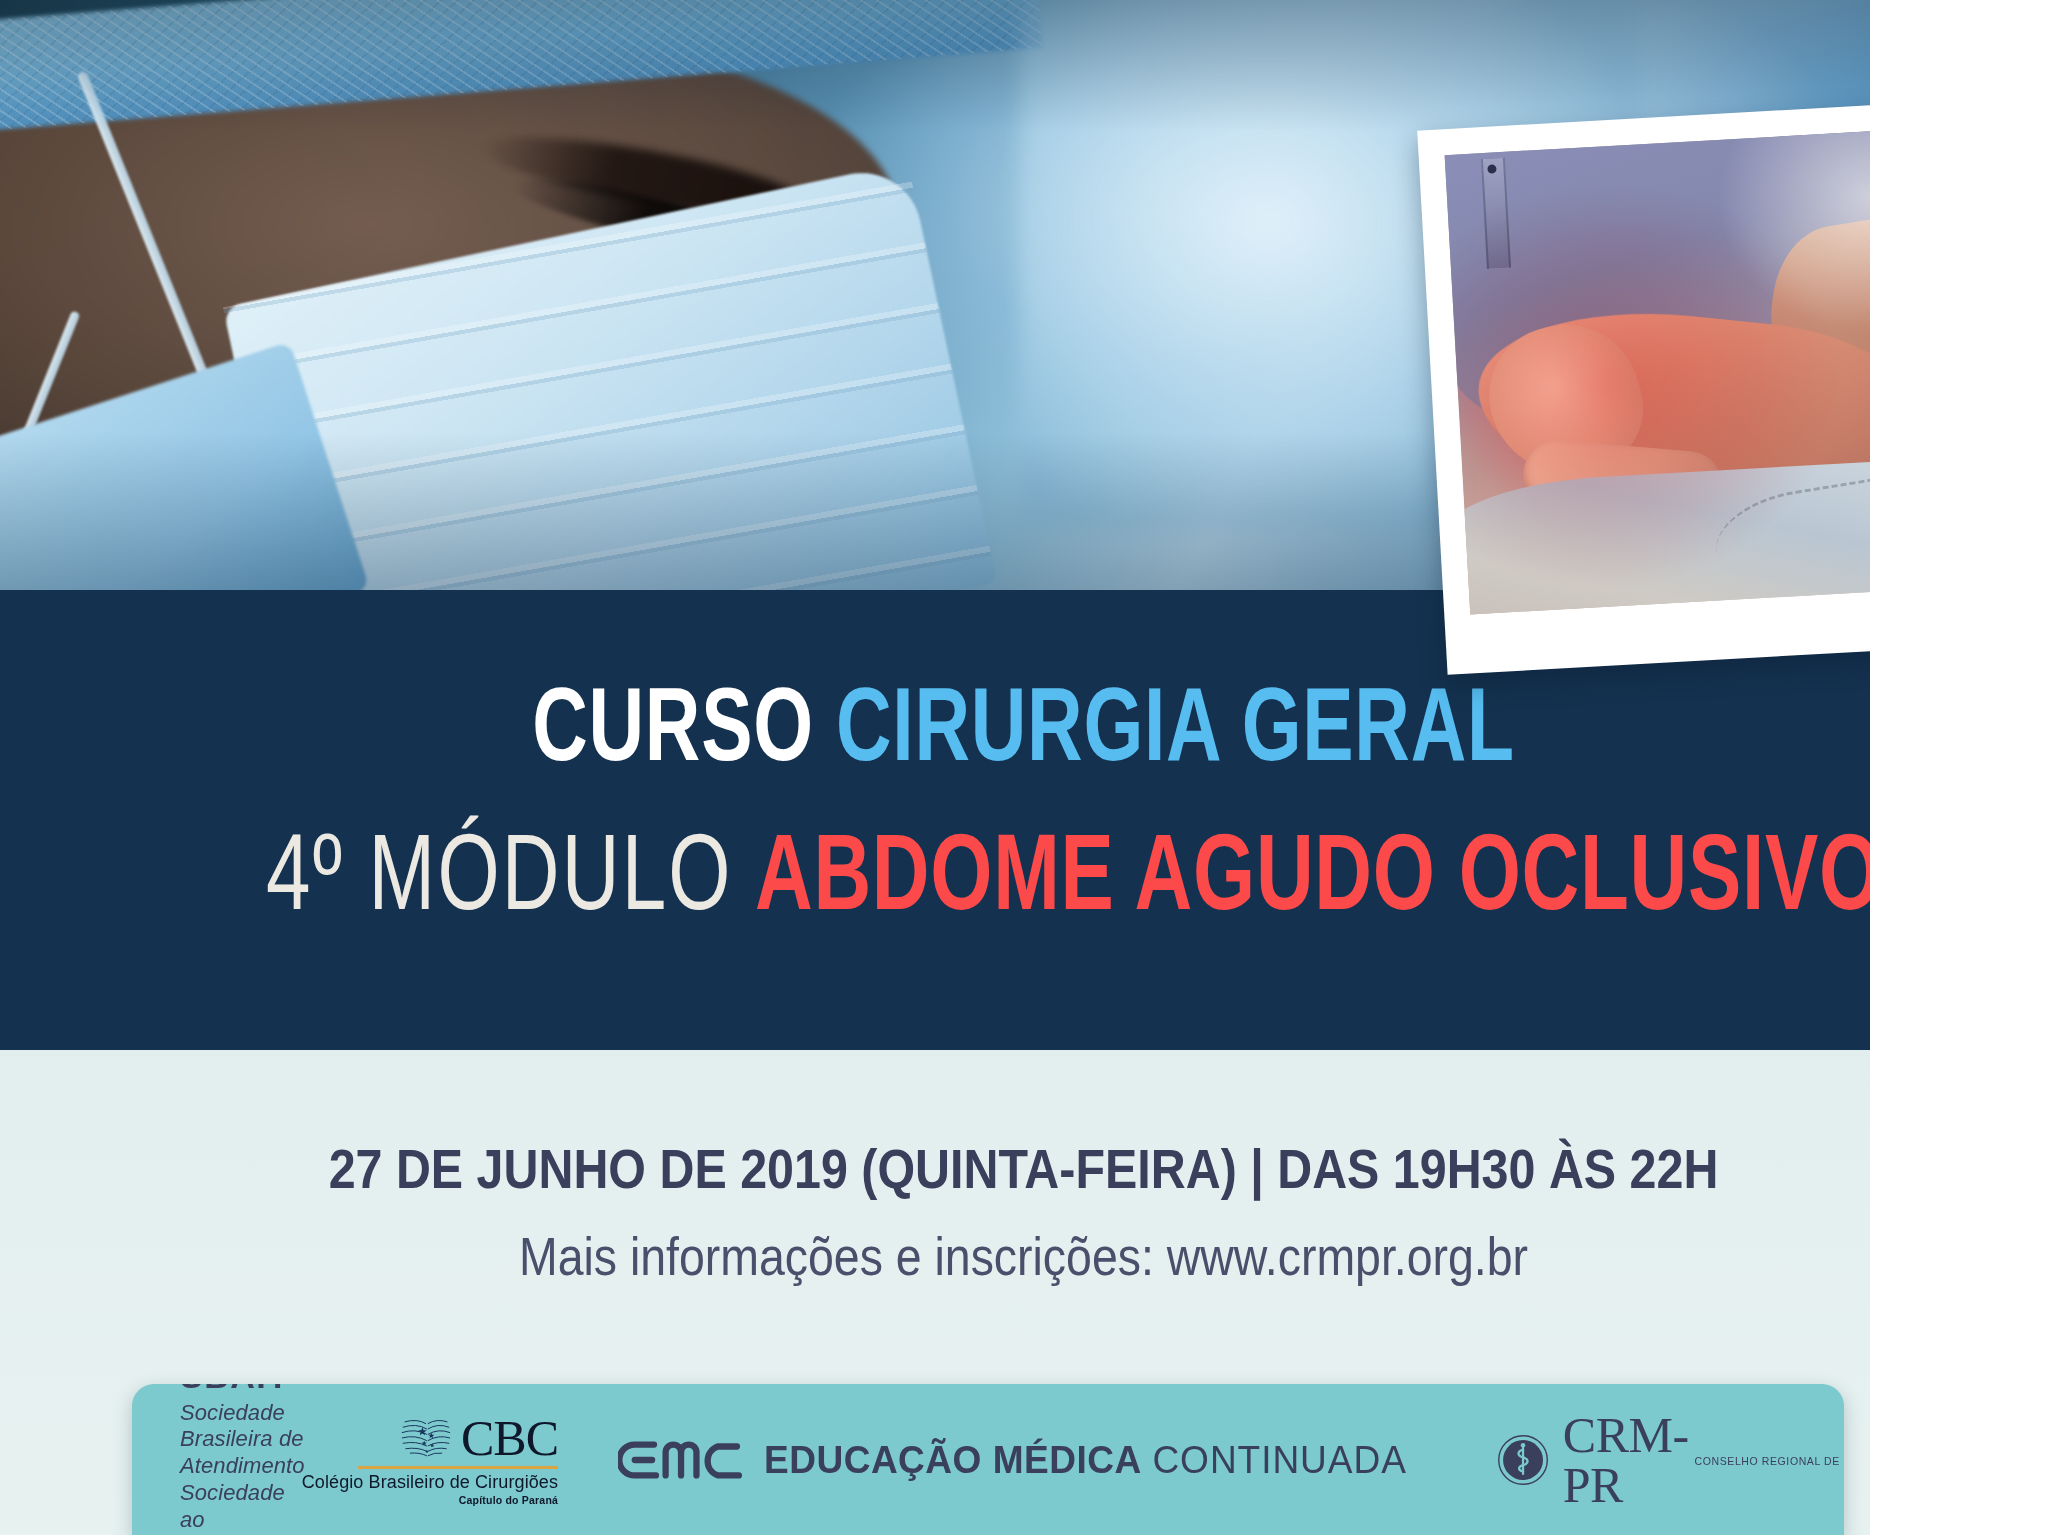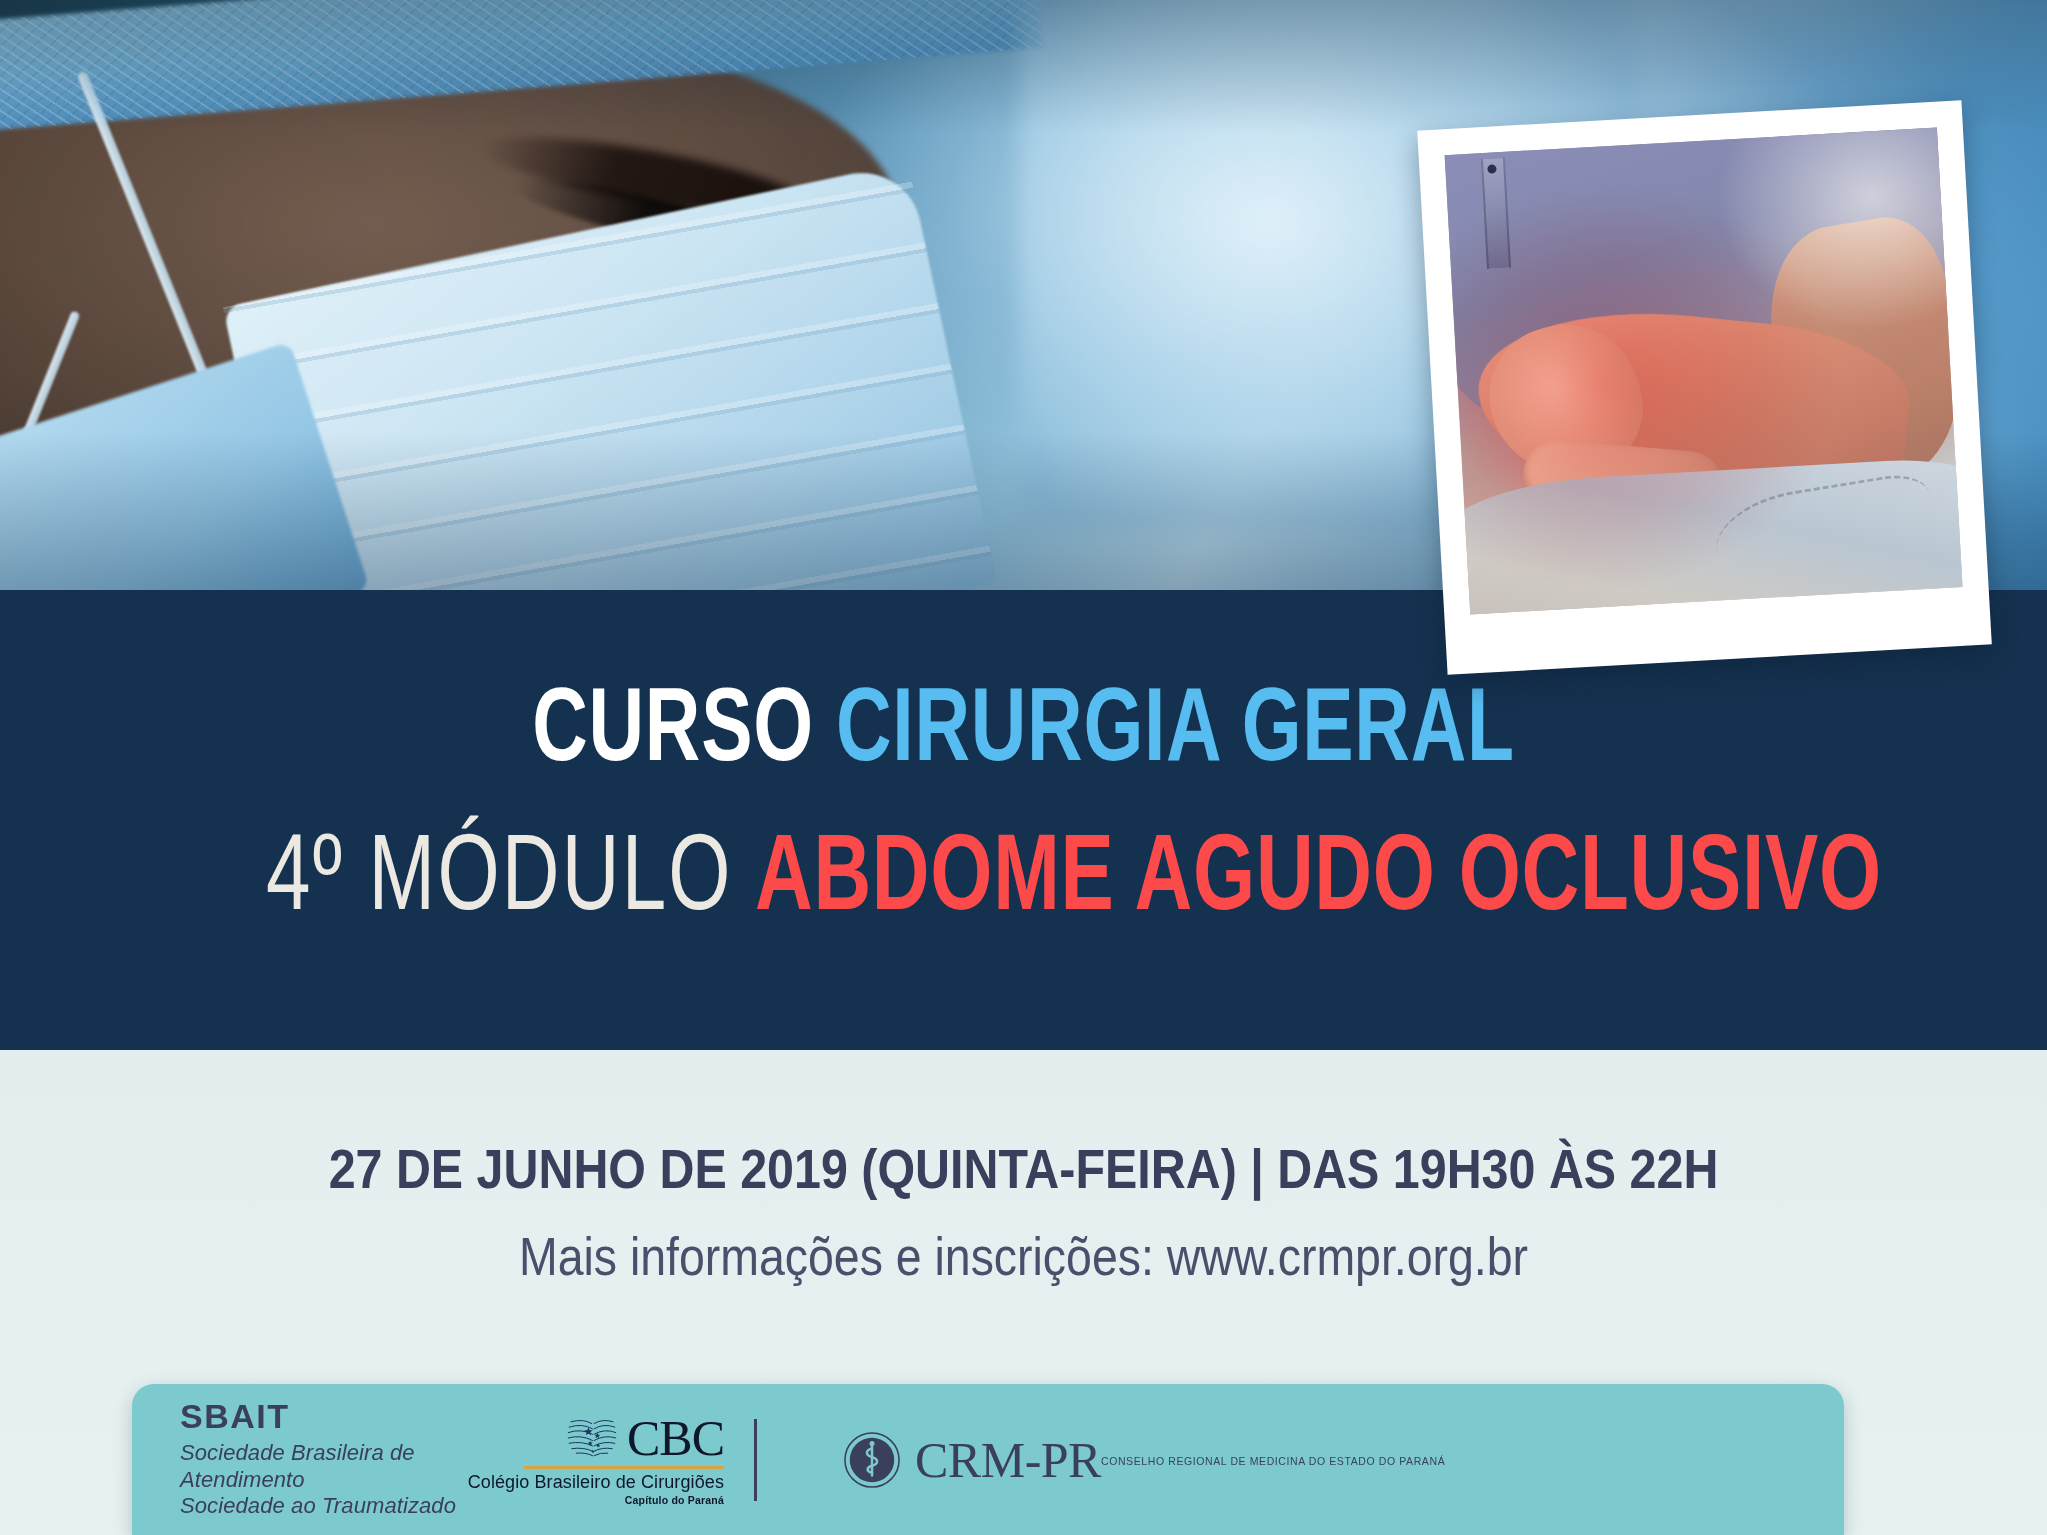--- a/index.html
+++ b/index.html
@@ -6,21 +6,21 @@
     margin: 0;
     padding: 0;
     background: #ffffff;
   }
   body {
     font-family: "Liberation Sans", sans-serif;
   }
 
   .poster {
     position: relative;
-    width: 2047px;
+    width: 1870px;
     height: 1535px;
     overflow: hidden;
     background: #e4f0ef;
   }
 
   
   .hero {
     position: absolute;
     left: 0; top: 0;
     width: 2047px;
@@ -565,20 +565,35 @@
         </svg>
         <div class="cbc-letters">CBC</div>
       </div>
       <div class="cbc-rule"></div>
       <div class="cbc-sub">Colégio Brasileiro de Cirurgiões</div>
       <div class="cbc-sub2">Capítulo do Paraná</div>
     </div>
 
     <div class="divider"></div>
 
+    <div class="logo-emc">
+      <svg class="emc-mark" viewBox="0 0 130 56">
+        <g fill="none" stroke="#3a3f5c" stroke-width="6.5" stroke-linecap="round">
+          <path d="M36 12 H16 A16 16 0 0 0 16 44 H38"></path>
+          <path d="M16 28 H34"></path>
+          <path d="M48 44 V20 A8 8 0 0 1 64 20 V44"></path>
+          <path d="M64 20 A8 8 0 0 1 80 20 V44"></path>
+          <path d="M122 14 H102 A16 16 0 0 0 102 44 H124"></path>
+        </g>
+      </svg>
+      <div class="emc-text">
+        <span class="emc-bold">EDUCAÇÃO MÉDICA</span>
+        <span class="emc-light">CONTINUADA</span>
+      </div>
+    </div>
 
     <div class="logo-crm">
       <svg class="crm-mark" viewBox="0 0 60 60">
         <circle cx="30" cy="30" r="28" fill="none" stroke="#3a3f5c" stroke-width="1.6"></circle>
         <circle cx="30" cy="30" r="23" fill="#3a3f5c"></circle>
         <g stroke="#7cc9ce" stroke-width="2.6" fill="none" stroke-linecap="round">
           <path d="M30 14 V46"></path>
           <path d="M30 18 C23 20 23 25 30 27 C37 29 37 34 30 36 C24 37.6 24 42 30 43"></path>
         </g>
         <circle cx="30" cy="13" r="2.6" fill="#7cc9ce"></circle>

